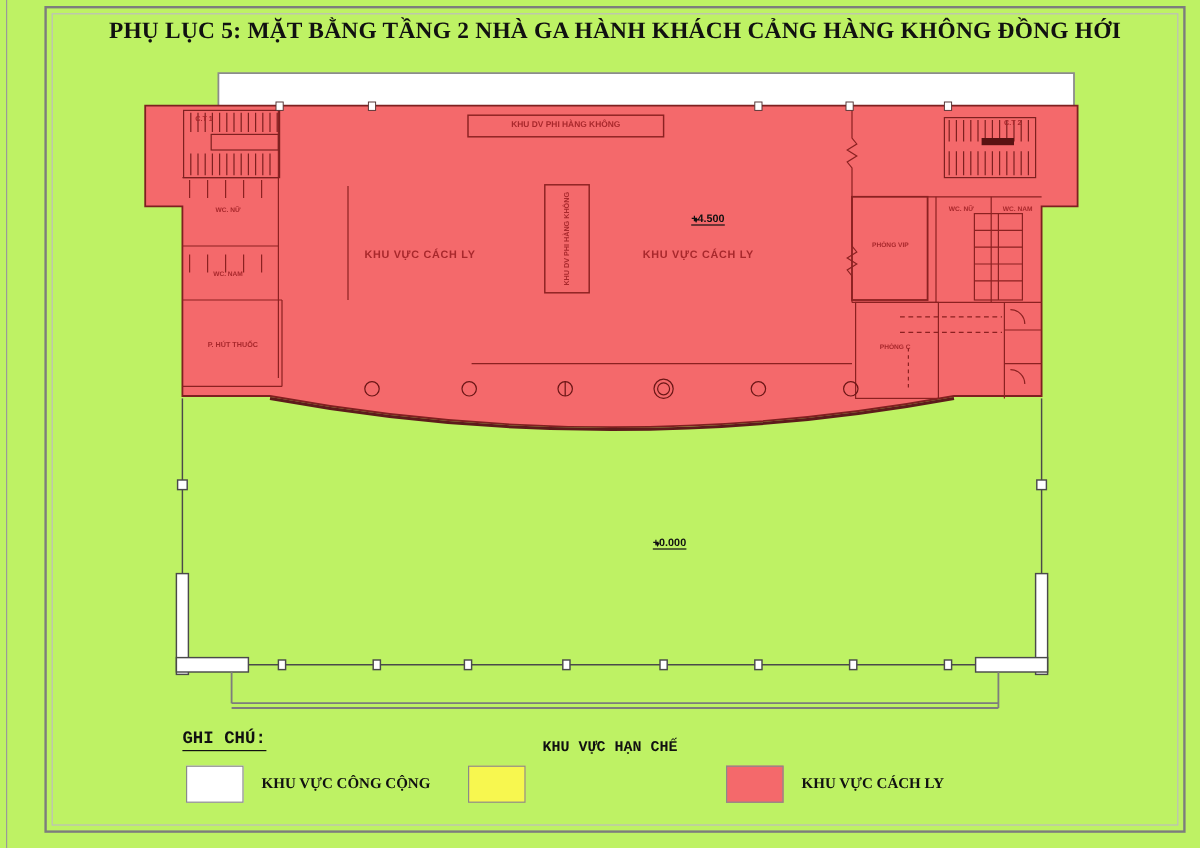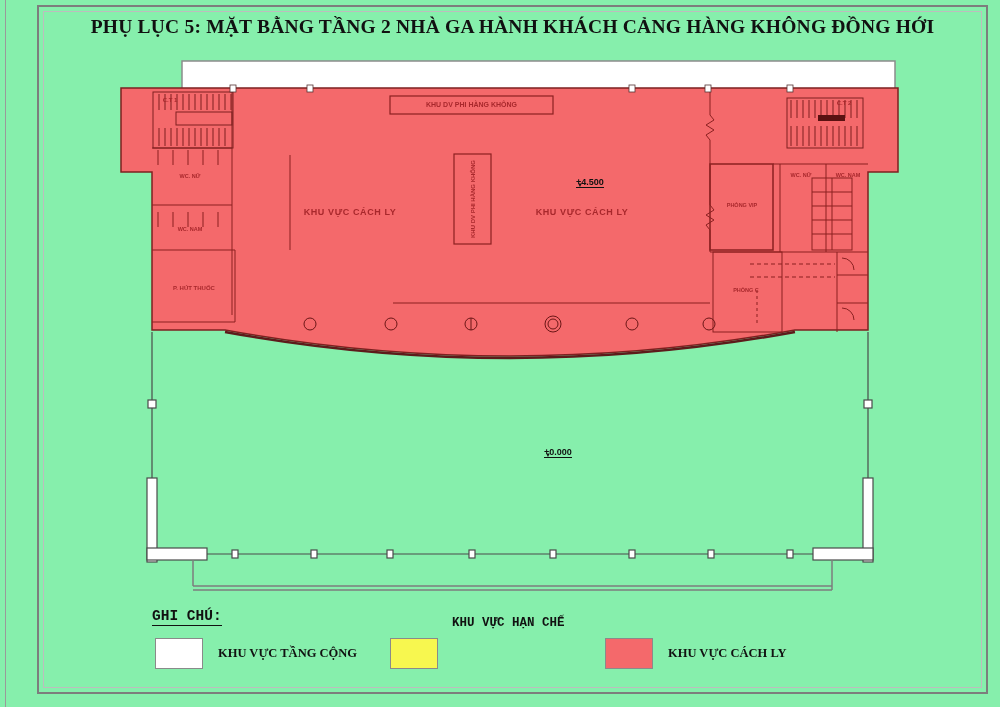--- a/index.html
+++ b/index.html
@@ -1,16 +1,16 @@
 <!DOCTYPE html>
 <html><head>
 <meta charset="utf-8">
 <style>
   html,body{margin:0;padding:0;background:#fff;}
-  .page{position:relative;width:1000px;height:707px;background:#86efac;overflow:hidden;
+  .page{position:relative;width:1000px;height:707px;background:#bef264;overflow:hidden;
         font-family:"Liberation Sans",sans-serif;}
   .scan-line{position:absolute;left:5px;top:0;width:1px;height:707px;background:#9a9a9a;}
   .frame{position:absolute;left:37px;top:5px;width:951px;height:689px;border:2px solid #7d7d7d;box-sizing:border-box;}
   .frame-inner{position:absolute;left:43px;top:11px;width:939px;height:677px;border:1px solid #bdbdbd;box-sizing:border-box;}
   .title{position:absolute;left:50px;top:16px;width:925px;text-align:center;
          font-family:"Liberation Serif",serif;font-weight:bold;font-size:19.5px;color:#111;letter-spacing:.2px;}
   .plan-svg{position:absolute;left:0;top:0;width:1000px;height:707px;}
   .lbl{position:absolute;color:#a8282c;font-weight:bold;text-align:center;white-space:nowrap;
        transform-origin:center;line-height:1.1;}
   .iso{font-size:9px;letter-spacing:.6px;}
@@ -160,20 +160,20 @@
     <span class="val">+4.500</span>
   </div>
   <div class="level" style="left:496px;top:447px;margin-left:48px;">
     <span class="tri">▼</span>
     <span class="val">+0.000</span>
   </div>
 
   <div class="legend-title">GHI CHÚ:</div>
 
   <div class="swatch" style="left: 155px; top: 638px; background-color: rgb(255, 255, 255);"></div>
-  <div class="legend-label" style="left:218px;top:646px;">KHU VỰC TẦNG CỘNG</div>
+  <div class="legend-label" style="left:218px;top:646px;">KHU VỰC CÔNG CỘNG</div>
 
   <div class="swatch" style="left: 390px; top: 638px; background-color: rgb(247, 247, 79);"></div>
   <div class="legend-label" style="left:452px;top:616px;font-family:Liberation Mono, monospace;">KHU VỰC HẠN CHẾ</div>
 
   <div class="swatch" style="left: 605px; top: 638px; background-color: rgb(244, 105, 107);"></div>
   <div class="legend-label" style="left:668px;top:646px;">KHU VỰC CÁCH LY</div>
 </div>
 
 </body></html>

